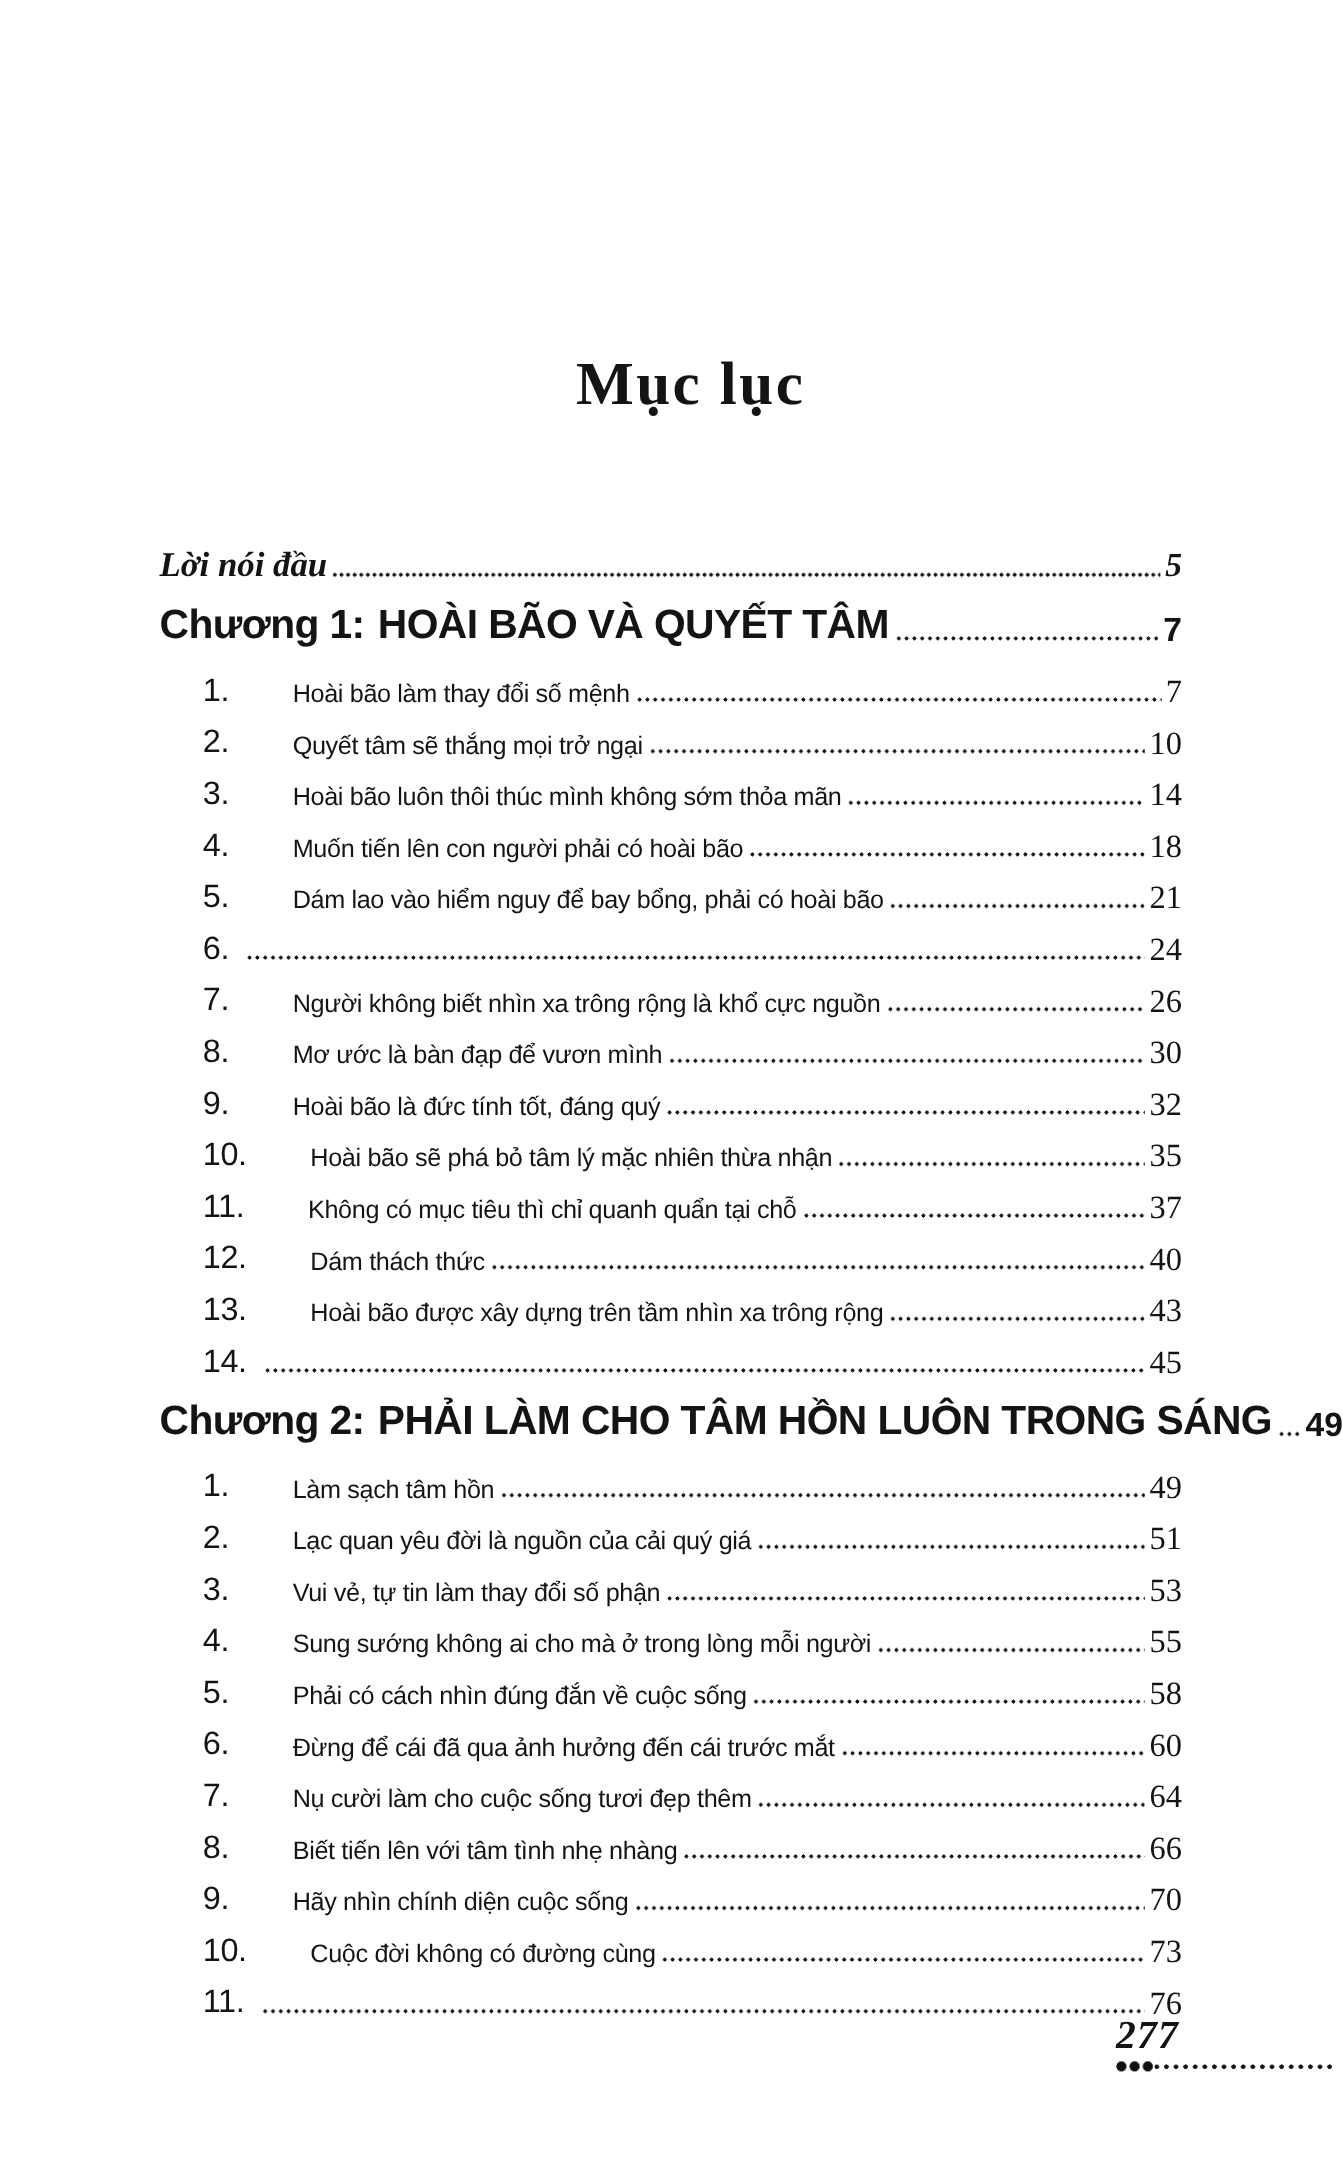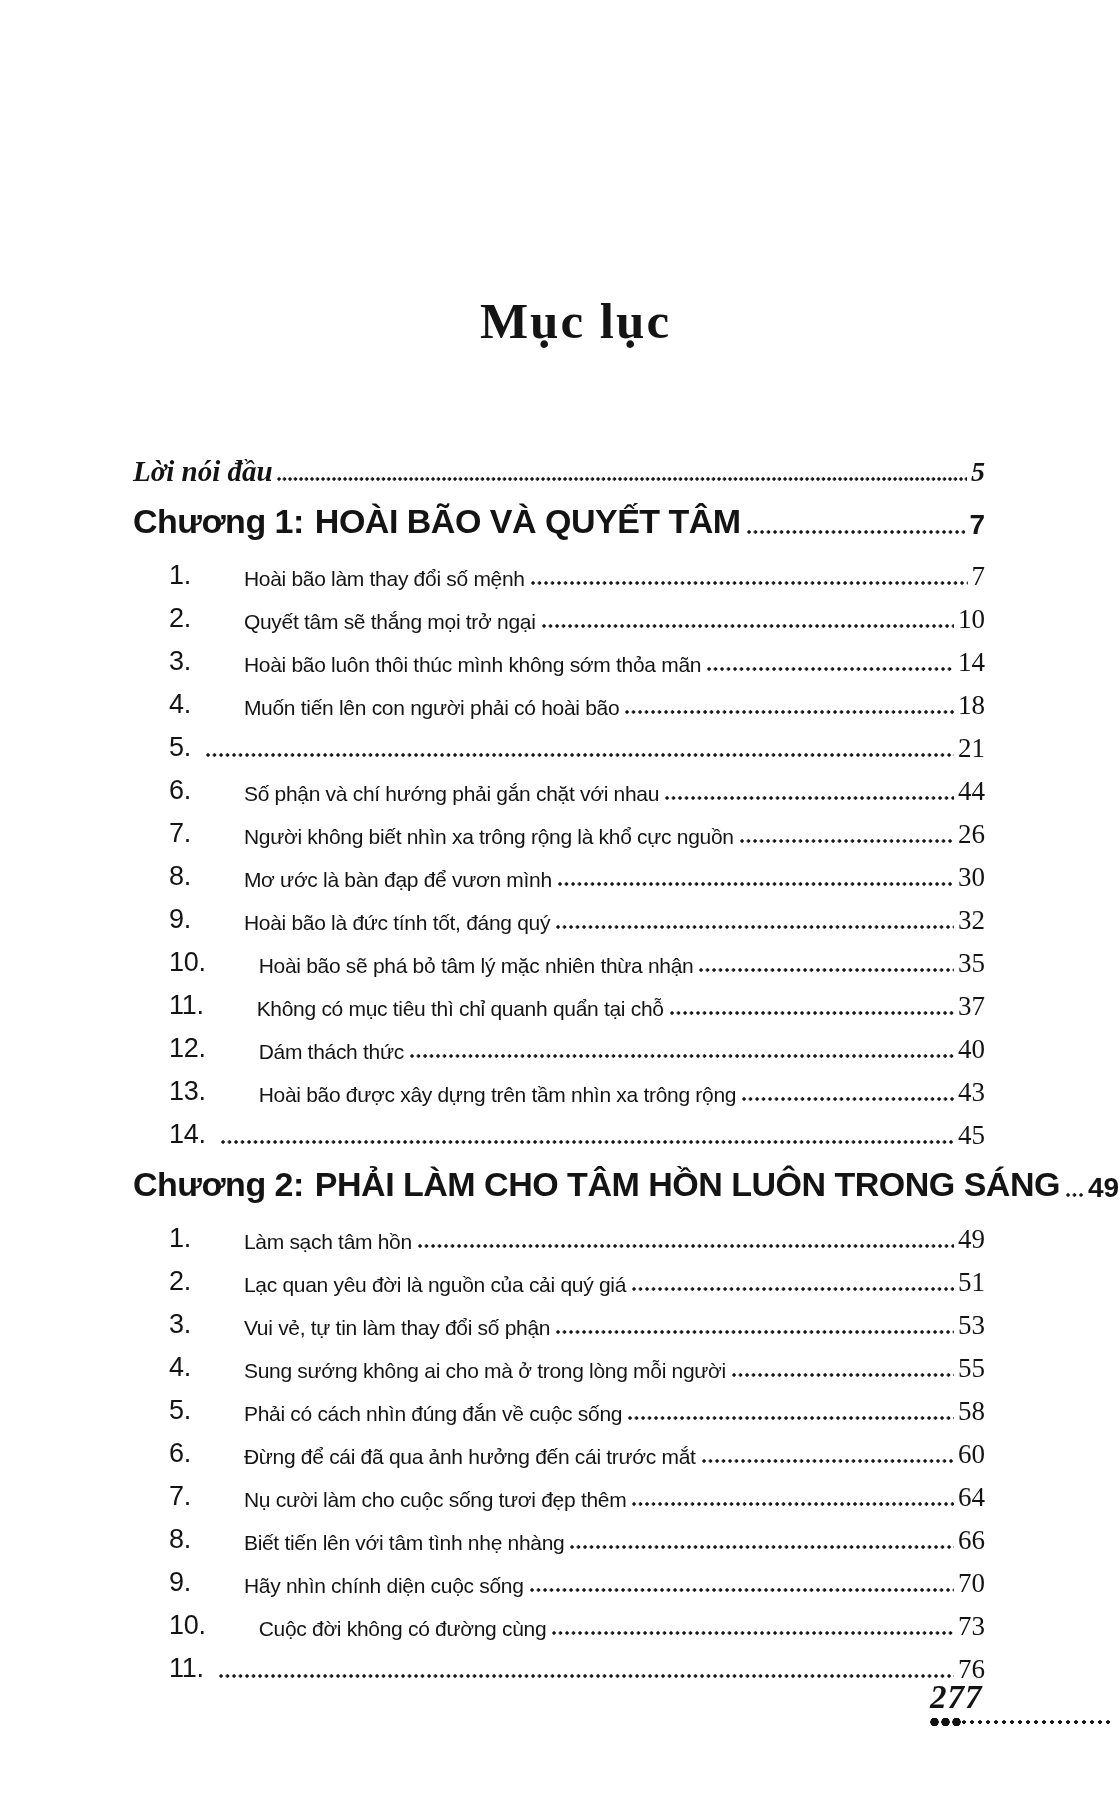--- a/index.html
+++ b/index.html
@@ -177,29 +177,29 @@
 
   <div class="row item-row">
     <span class="item-num">4.</span>
     <span class="item-title">Muốn tiến lên con người phải có hoài bão</span>
     <span class="leader"></span>
     <span class="item-num-page">18</span>
   </div>
 
   <div class="row item-row">
     <span class="item-num">5.</span>
+    <span class="item-title">Dám lao vào hiểm nguy để bay bổng, phải có hoài bão</span>
     <span class="leader"></span>
     <span class="item-num-page">21</span>
   </div>
 
   <div class="row item-row">
     <span class="item-num">6.</span>
-    <span class="item-title">Số phận và chí hướng phải gắn chặt với nhau</span>
-    <span class="leader"></span>
-    <span class="item-num-page">44</span>
+    <span class="leader"></span>
+    <span class="item-num-page">24</span>
   </div>
 
   <div class="row item-row">
     <span class="item-num">7.</span>
     <span class="item-title">Người không biết nhìn xa trông rộng là khổ cực nguồn</span>
     <span class="leader"></span>
     <span class="item-num-page">26</span>
   </div>
 
   <div class="row item-row">

